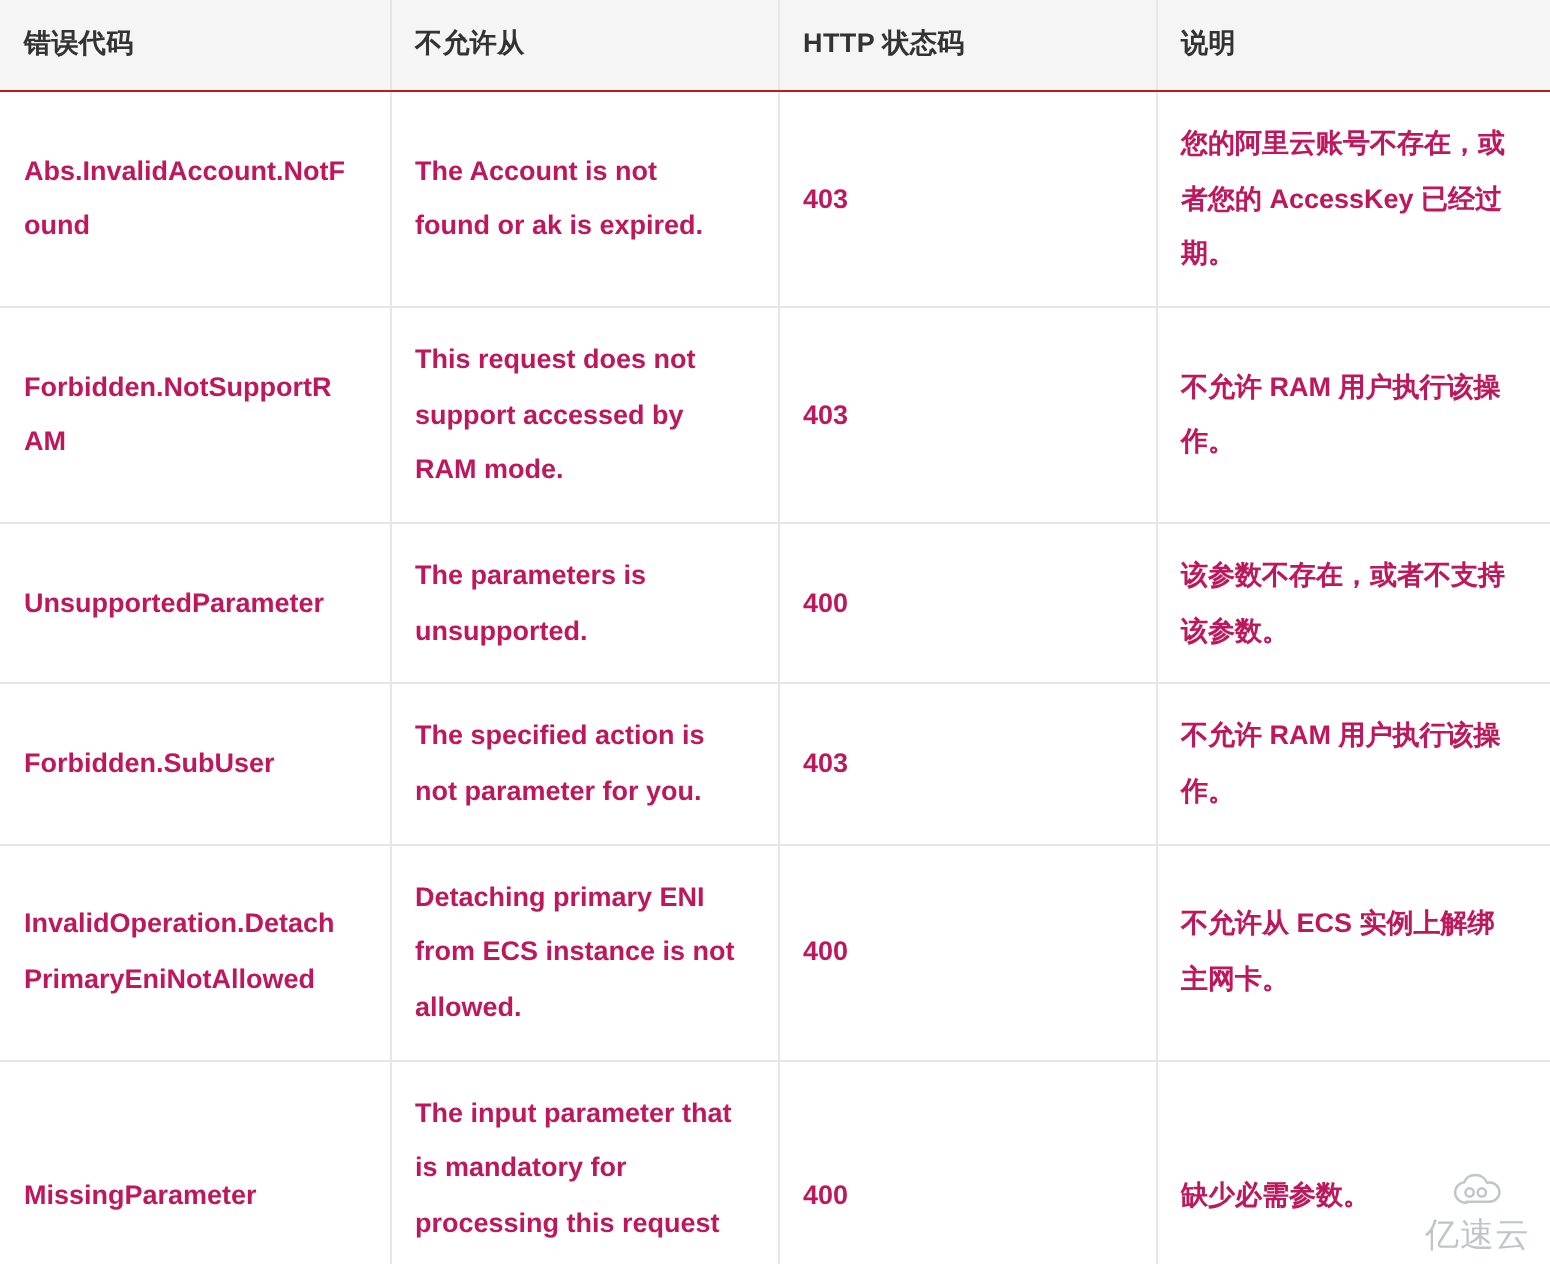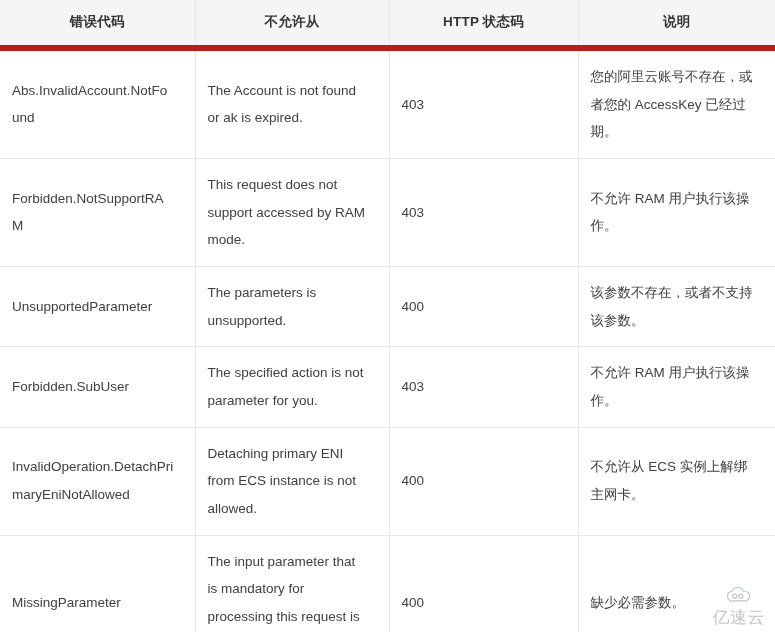--- a/index.html
+++ b/index.html
@@ -30,48 +30,49 @@
     color: #4a4a4a;
   }
 
   table.error-table col.c1 { width: 195px; }
   table.error-table col.c2 { width: 194px; }
   table.error-table col.c3 { width: 189px; }
   table.error-table col.c4 { width: 197px; }
 
   table.error-table thead th {
     background: #f5f5f5;
-    text-align: center;
+    text-align: left;
     font-weight: bold;
     color: #333333;
     font-size: 13.5px;
     padding: 13px 12px 13px 12px;
     border-right: 1px solid #e6e6e6;
-    border-bottom: 6px solid #b91c1c;
+    border-bottom: 1px solid #b91c1c;
     vertical-align: middle;
     line-height: 1.4;
     height: 40px;
     box-sizing: border-box;
     letter-spacing: 0.2px;
   }
   table.error-table thead th:last-child {
     border-right: none;
     font-family: Liberation Serif, serif;
   }
 
   table.error-table tbody td {
     padding: 12px 20px 12px 12px;
     border-right: 1px solid #e6e6e6;
     border-bottom: 1px solid #e6e6e6;
     vertical-align: middle;
     line-height: 2.05;
     word-break: break-word;
     overflow-wrap: break-word;
-    color: #404040;
+    color: #be185d;
     font-size: 13.5px;
+    font-weight: bold;
   }
   table.error-table tbody td:last-child {
     border-right: none;
   }
 
   td.code-cell {
     color: #4d4d4d;
   }
   td.msg-cell {
     color: #4d4d4d;

